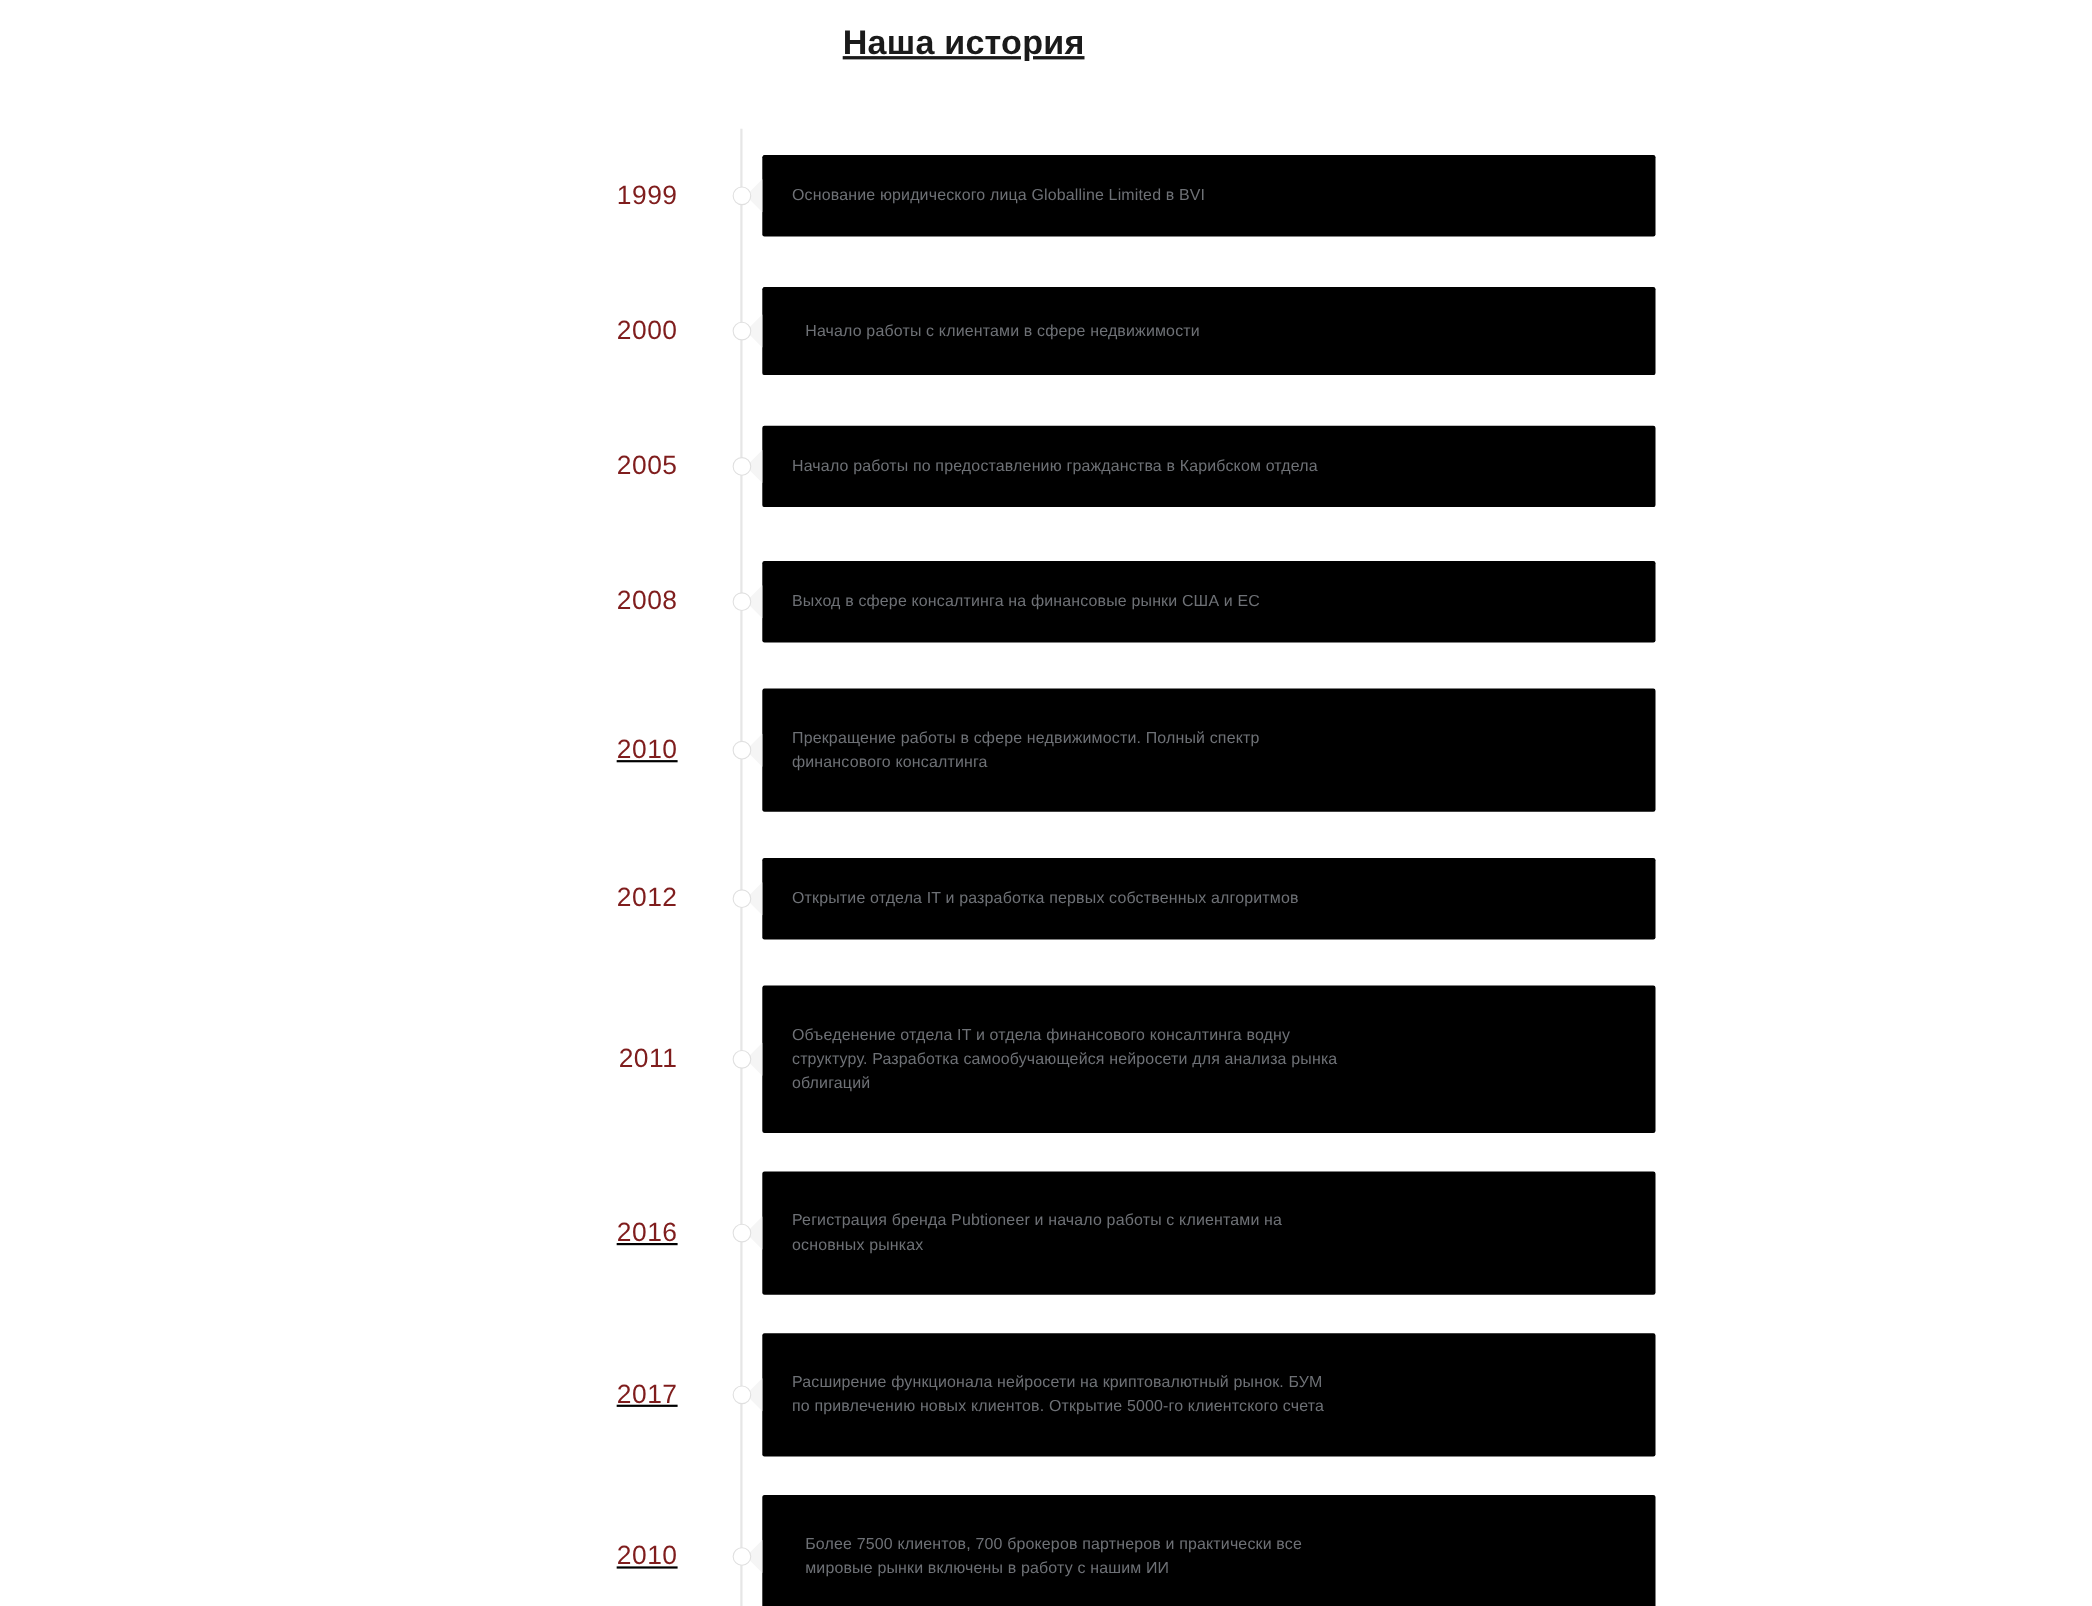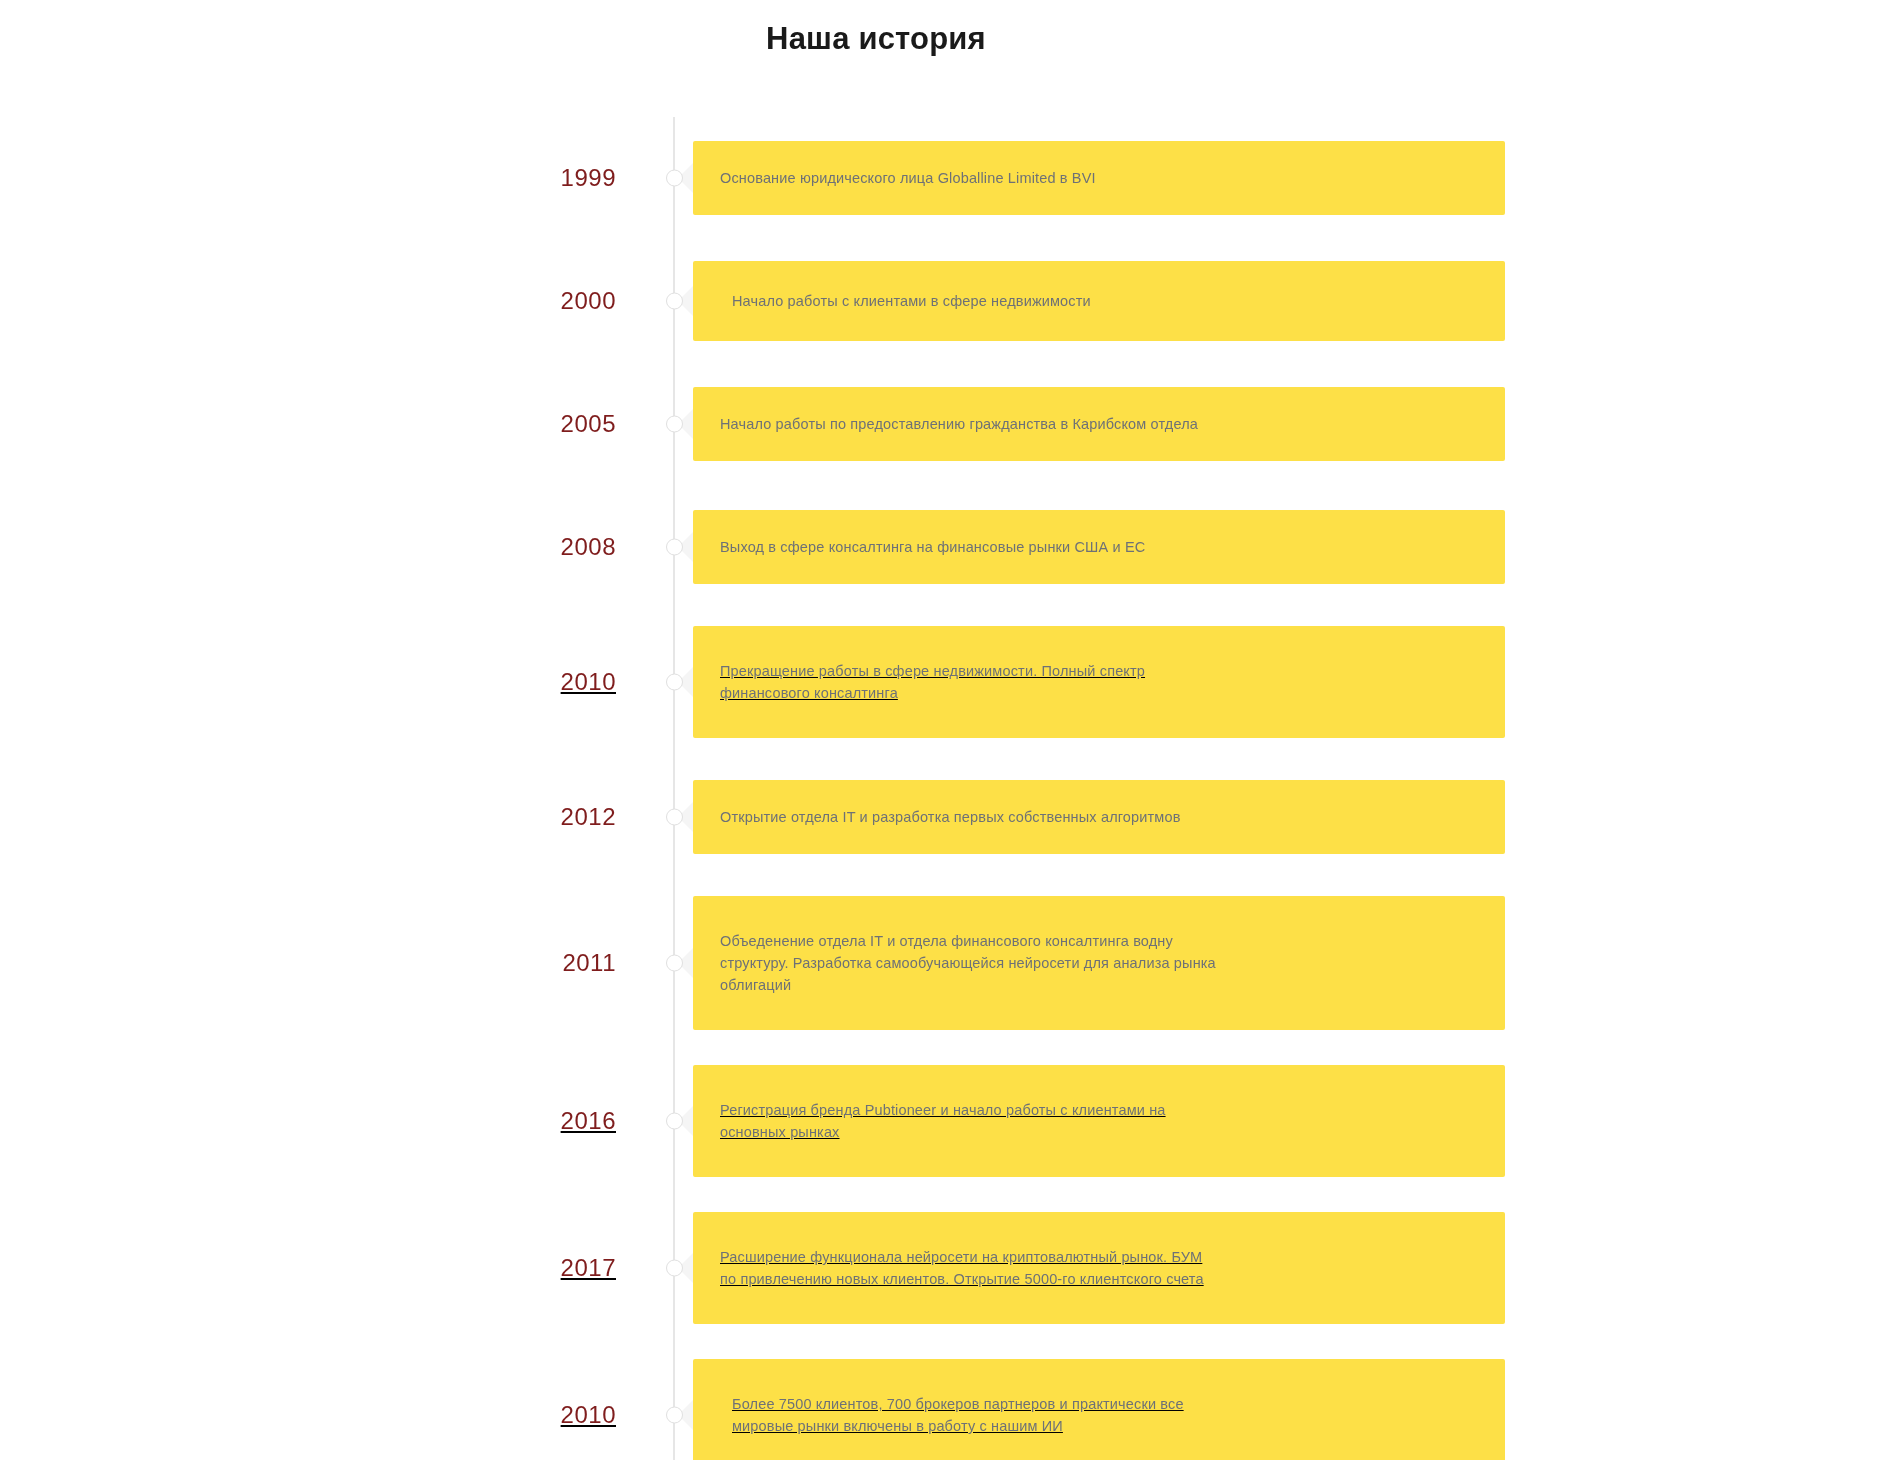--- a/index.html
+++ b/index.html
@@ -26,20 +26,21 @@
   
   .page-title {
     text-align: center;
     font-size: 31px;
     font-weight: bold;
     color: #1a1a1a;
     letter-spacing: 0.2px;
     margin: 0;
     padding-top: 21px;
     padding-right: 150px;
+    text-decoration: underline;
   }
 
   
   .timeline {
     position: relative;
     margin-top: 60px;
     padding-left: 0;
   }
 
   
@@ -89,21 +90,21 @@
   .tl-card-wrap {
     position: relative;
     flex: 0 0 auto;
     margin-left: 33px;
   }
 
   .tl-card {
     position: relative;
     width: 812px;
     min-height: 74px;
-    background: #fde047;
+    background: #000000;
     border-radius: 2px;
     display: flex;
     align-items: center;
     padding: 17px 28px 17px 27px;
   }
 
   
   .tl-card::before {
     content: "";
     position: absolute;

